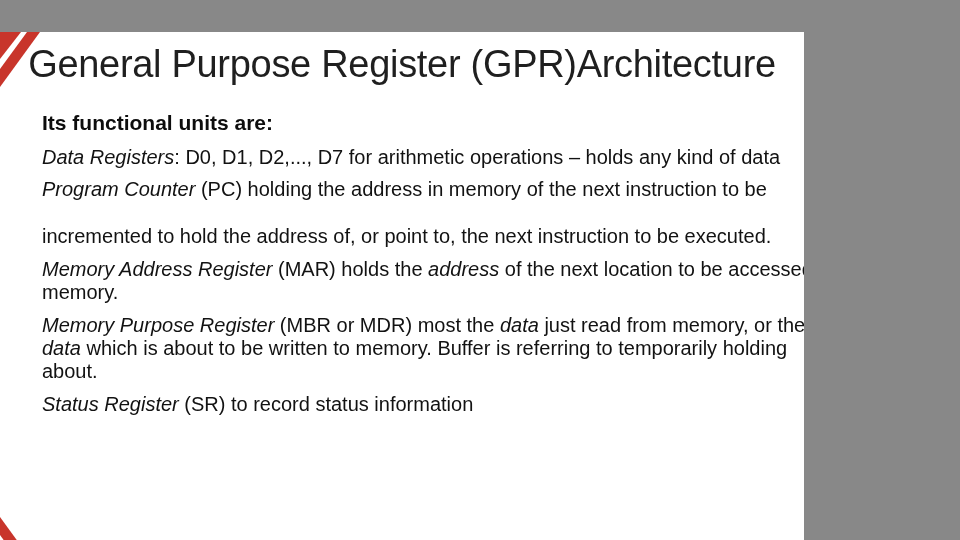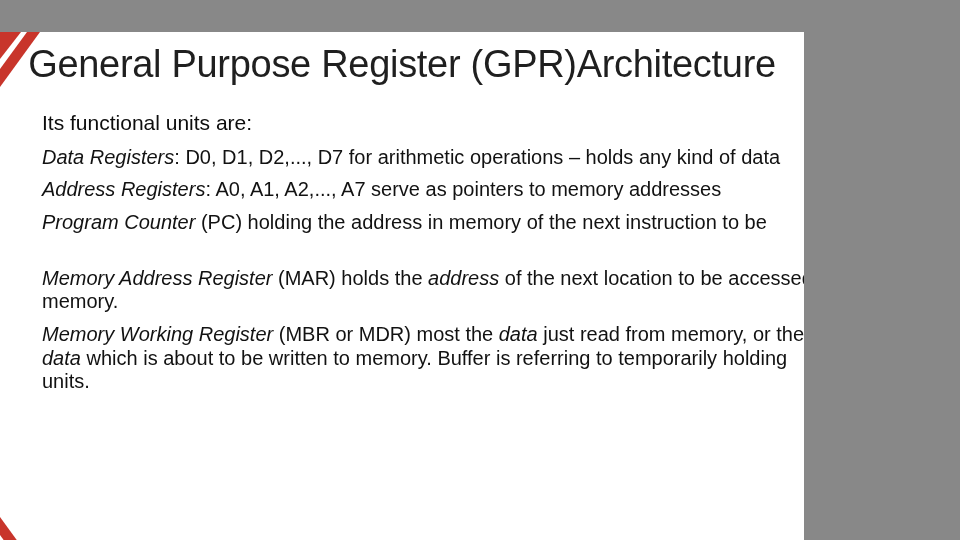--- a/index.html
+++ b/index.html
@@ -35,21 +35,21 @@
     left: 42px;
     width: 902px;
     font-size: 20px;
     line-height: 23.3px;
     color: #121212;
   }
   .slide-body p { margin: 0 0 9.5px 0; }
   p.intro {
     font-size: 21px;
     line-height: 26px;
-    font-weight: 400;
+    font-weight: 700;
     color: #0d0d0d;
   }
   .i { font-style: italic; }
 </style>
 </head>
 <body>
 
 <div class="slide">
 
   <svg class="corner top" width="44" height="58" viewBox="0 0 44 58" aria-hidden="true">
@@ -63,25 +63,25 @@
   </svg>
 
   <h1 class="slide-title">General Purpose Register (GPR)Architecture</h1>
 
   <div class="slide-body">
 
     <p class="intro"><span>Its functional units are:</span></p>
 
     <p><span class="i">Data Registers</span><span>: D0, D1, D2,..., D7 for arithmetic operations – holds any kind of data</span></p>
 
-    <p><span class="i">Address Registers</span><span>: A0, A1, A2,..., A7 serve as pointers to memory addresses</span></p>
 
 
-    <p><span class="i">Program Counter</span><span> (PC) holding the address in memory of the next instruction to be</span><br><br></p>
+    <p><span class="i">Program Counter</span><span> (PC) holding the address in memory of the next instruction to be</span><br><br><span>incremented to hold the address of, or point to, the next instruction to be executed.</span></p>
 
 
     <p><span class="i">Memory Address Register</span><span> (MAR) holds the </span><span class="i">address</span><span> of the next location to be accessed in</span><br><span>memory.</span></p>
 
-    <p><span class="i">Memory Working Register</span><span> (MBR or MDR) most the </span><span class="i">data</span><span> just read from memory, or the</span><br><span class="i">data</span><span> which is about to be written to memory. Buffer is referring to temporarily holding</span><br><span>units.</span></p>
+    <p><span class="i">Memory Purpose Register</span><span> (MBR or MDR) most the </span><span class="i">data</span><span> just read from memory, or the</span><br><span class="i">data</span><span> which is about to be written to memory. Buffer is referring to temporarily holding</span><br><span>about.</span></p>
 
+    <p><span class="i">Status Register</span><span> (SR) to record status information</span></p>
 
   </div>
 </div>
 
 </body></html>

